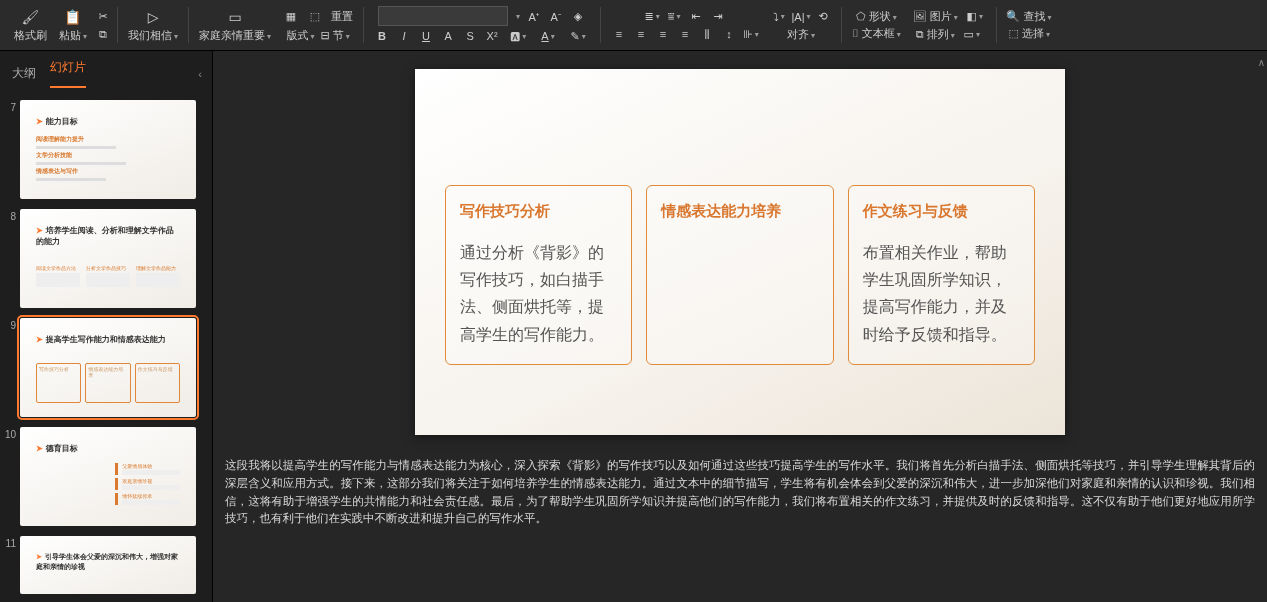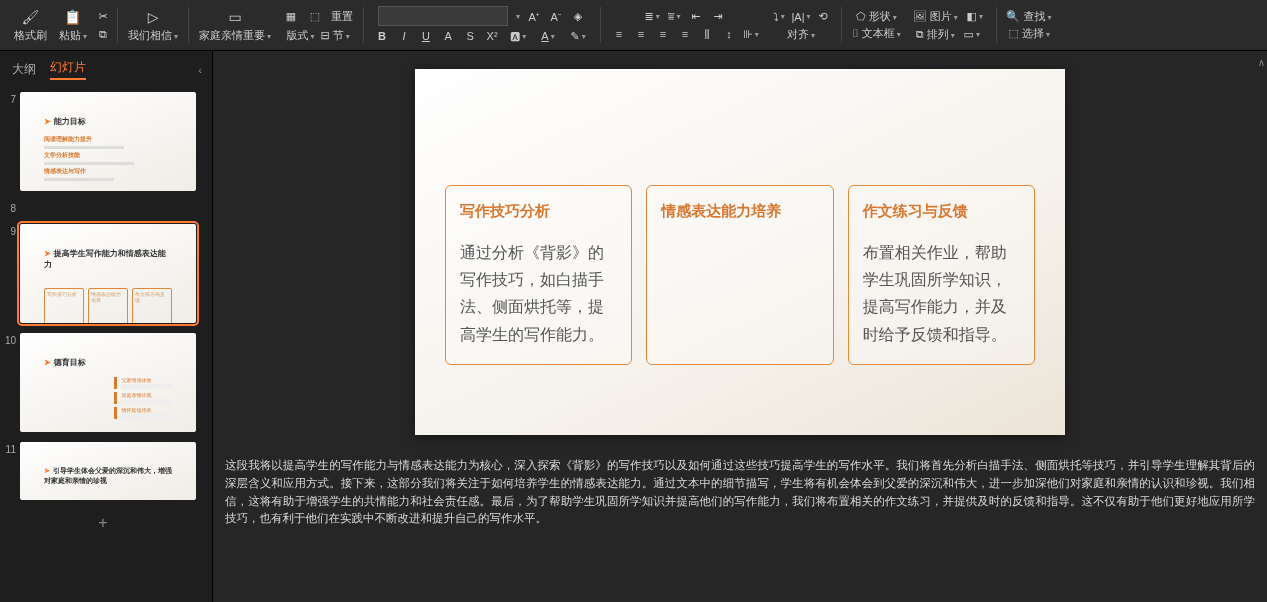--- a/index.html
+++ b/index.html
@@ -16,26 +16,26 @@
 .small-btn { width: 16px; height: 16px; display: flex; align-items: center; justify-content: center; font-size: 11px; color: #ccc; }
 .font-box { width: 130px; height: 20px; background: #3a3a3a; border: 1px solid #555; }
 
 
 .main { display: flex; height: 551px; }
 
 
 .sidebar { width: 213px; background: #1e1e1e; border-right: 1px solid #000; display: flex; flex-direction: column; }
 .sidebar-tabs { display: flex; align-items: center; padding: 8px 12px; gap: 14px; font-size: 12px; position: relative; }
 .sidebar-tabs .collapse { position: absolute; right: 10px; color: #888; font-size: 11px; }
-.tab-active { color: #ff7a2f; border-bottom: 2px solid #ff7a2f; padding-bottom: 2px; }
+.tab-active { color: #ff7a2f; border-bottom: 2px solid #ff7a2f; padding-bottom: 10px; }
 .tab-inactive { color: #aaa; }
 .thumbs { flex: 1; overflow: hidden; padding: 4px 10px 4px 4px; }
 .thumb-row { display: flex; gap: 4px; margin-bottom: 10px; }
 .thumb-num { width: 12px; font-size: 10px; color: #aaa; text-align: right; padding-top: 2px; }
-.thumb { width: 176px; height: 99px; background: linear-gradient(160deg,#fff,#f0ece6); border-radius: 2px; padding: 24px; font-size: 7px; color: #333; position: relative; overflow: hidden; }
+.thumb { width: 176px; height: 99px; background: linear-gradient(160deg,#fff,#f0ece6); border-radius: 2px; padding: 16px; font-size: 7px; color: #333; position: relative; overflow: hidden; }
 .thumb.selected { outline: 2px solid #ff7a2f; outline-offset: 1px; }
 .thumb-title { font-weight: bold; font-size: 8px; color: #333; }
 .thumb-arrow { color: #ff7a2f; margin-right: 3px; }
 .thumb-boxes { display: flex; gap: 4px; margin-top: 18px; }
 .thumb-box { flex: 1; border: 1px solid #e0873a; height: 40px; border-radius: 2px; font-size: 5px; padding: 2px; color: #c96; }
 .thumb-lines { margin-top: 8px; font-size: 6px; color: #c96; }
 .thumb-lines .line { margin: 2px 0; }
 .thumb-lines .orange { color: #d97a2f; font-weight: bold; }
 .thumb-right-block { display: flex; margin-top: 6px; }
 .thumb-right-block .left-bar { width: 3px; background: #d97a2f; margin-right: 4px; }
@@ -201,20 +201,37 @@
             <div class="line orange">文学分析技能</div>
             <div class="line" style="width:90px;height:3px;background:#ddd"></div>
             <div class="line orange">情感表达与写作</div>
             <div class="line" style="width:70px;height:3px;background:#ddd"></div>
           </div>
         </div>
       </div>
 
       <div class="thumb-row">
         <div class="thumb-num">8</div>
+        <div class="thumb">
+          <div class="thumb-title"><span class="thumb-arrow">➤</span><span>培养学生阅读、分析和理解文学作品的能力</span></div>
+          <div style="display:flex;gap:6px;margin-top:18px">
+            <div style="flex:1">
+                <div style="height:5px;color:#d97a2f;font-size:5px">阅读文学作品方法</div>
+                <div style="height:14px;background:#eee;margin-top:3px"></div>
+              </div>
+            <div style="flex:1">
+                <div style="height:5px;color:#d97a2f;font-size:5px">分析文学作品技巧</div>
+                <div style="height:14px;background:#eee;margin-top:3px"></div>
+              </div>
+            <div style="flex:1">
+                <div style="height:5px;color:#d97a2f;font-size:5px">理解文学作品能力</div>
+                <div style="height:14px;background:#eee;margin-top:3px"></div>
+              </div>
+          </div>
+        </div>
       </div>
 
       <div class="thumb-row">
         <div class="thumb-num">9</div>
         <div class="thumb selected">
           <div class="thumb-title"><span class="thumb-arrow">➤</span><span>提高学生写作能力和情感表达能力</span></div>
           <div class="thumb-boxes">
             <div class="thumb-box">写作技巧分析</div>
             <div class="thumb-box">情感表达能力培养</div>
             <div class="thumb-box">作文练习与反馈</div>

